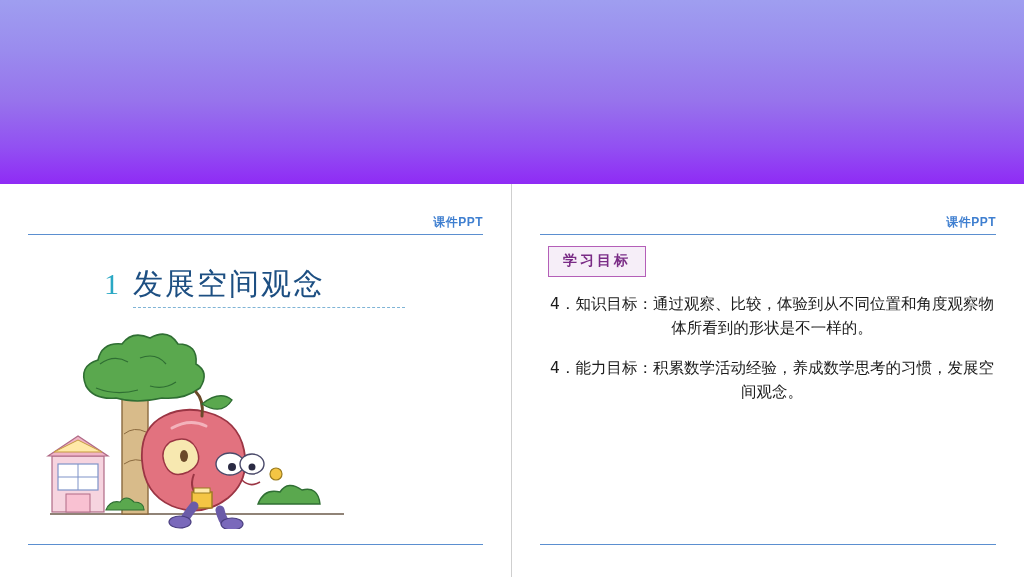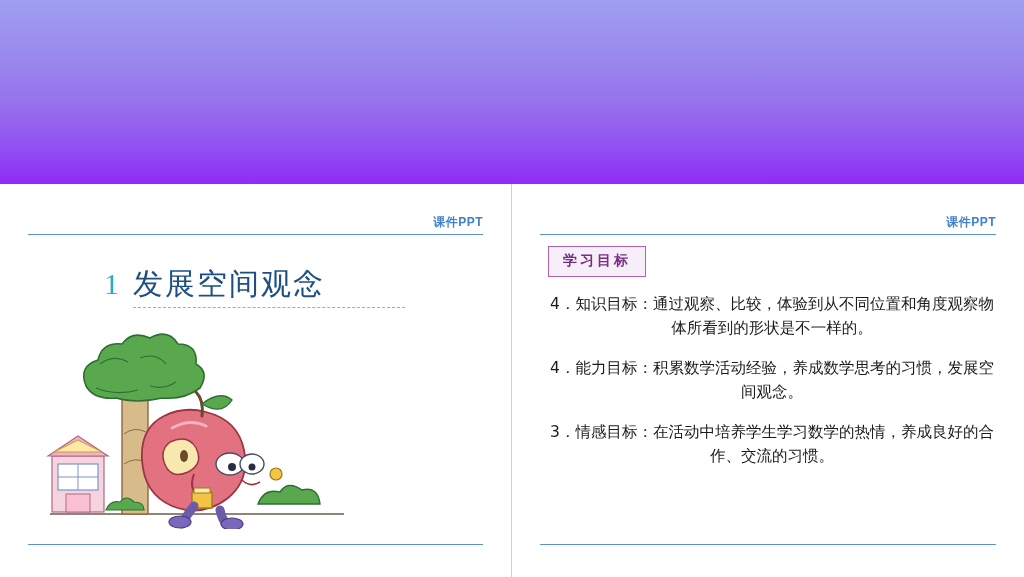--- a/index.html
+++ b/index.html
@@ -221,20 +221,19 @@
 
     <div class="slide slide-right">
       <div class="corner-label">课件PPT</div>
       <div class="rule-top"></div>
 
       <div class="goal-chip">学习目标</div>
 
       <div class="goal-body">
         <p class="goal-para">4．知识目标：通过观察、比较，体验到从不同位置和角度观察物体所看到的形状是不一样的。</p>
         <p class="goal-para">4．能力目标：积累数学活动经验，养成数学思考的习惯，发展空间观念。</p>
-        <p class="goal-para">3．情感目标：在活动中培养学生学习数学的热情，养成良好的合作、交流的习惯。</p>
       </div>
 
       <div class="rule-bottom"></div>
     </div>
 
   </div>
 </div>
 
 </body></html>

